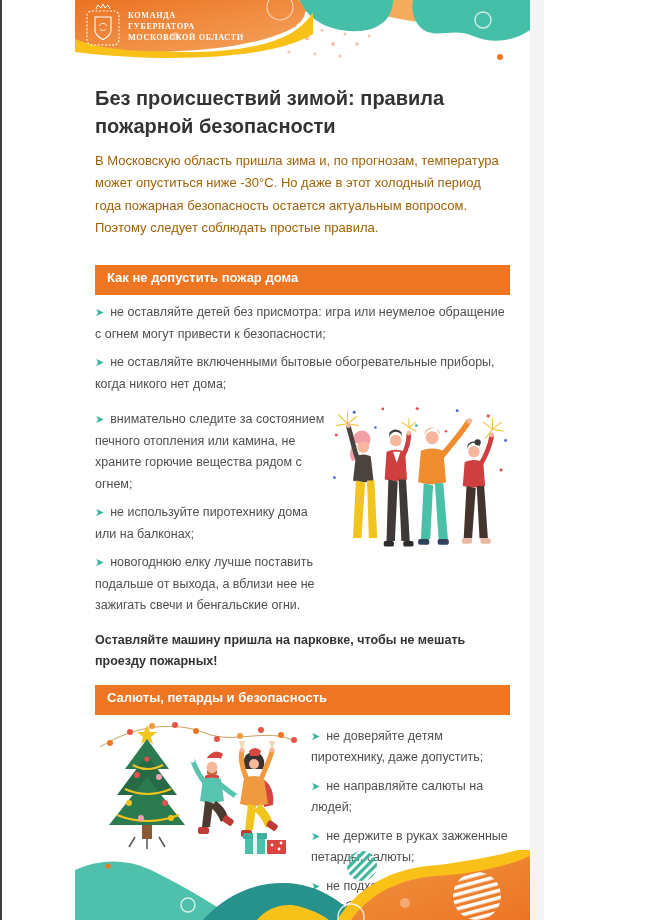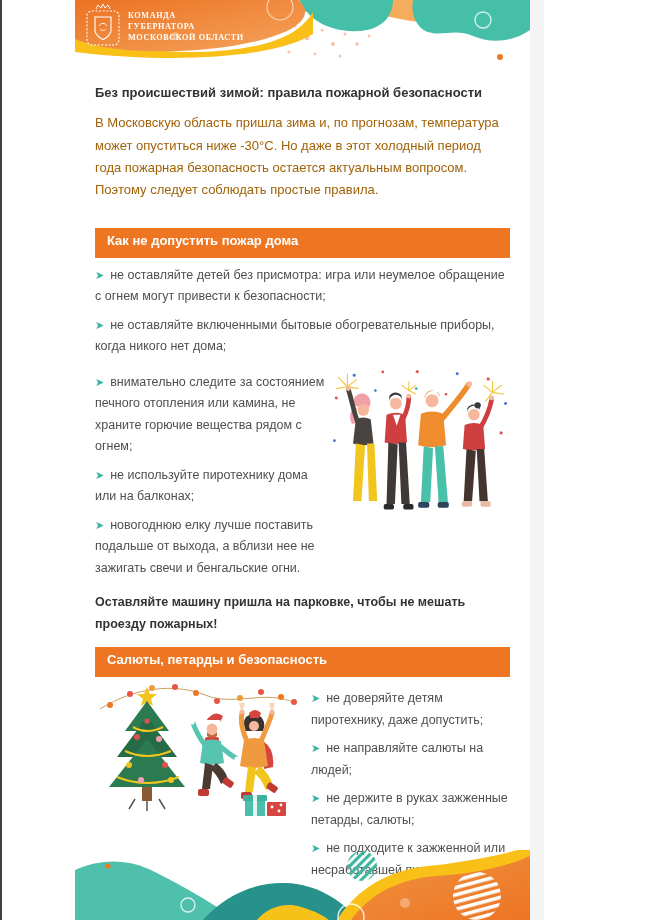--- a/index.html
+++ b/index.html
@@ -4,21 +4,21 @@
 <style>
   html,body{margin:0;padding:0;background:#fff;}
   .page{position:relative;width:544px;height:920px;overflow:hidden;background:#ffffff;
         font-family:"Liberation Sans",sans-serif;}
   .window-edge{position:absolute;left:0;top:0;width:2px;height:100%;background:#3f3f3f;}
   .bg-strip{position:absolute;left:530px;top:0;width:33px;height:100%;background:#f4f4f4;}
   .card{position:absolute;left:75px;top:0;width:455px;height:920px;background:#fff;}
   .header-art{display:block;width:455px;height:66px;}
   .footer-art{position:absolute;left:0;bottom:0;display:block;width:455px;height:70px;}
   .content{padding:18px 20px 0 20px;}
-  h1.title{margin:0 0 10px 0;font-size:13px;line-height:1.4;color:#333;font-weight:bold;}
+  h1.title{margin:0 0 10px 0;font-size:20px;line-height:1.4;color:#333;font-weight:bold;}
   p.body-text{margin:8px 0 26px 0;font-size:13px;line-height:1.72;color:#a16207;}
   .banner{background:#ee7623;color:#fff;font-weight:bold;font-size:13px;
           padding:5px 12px 10px 12px;margin:12px 0 4px 0;}
   .bullet{margin:7px 0;font-size:12.5px;line-height:1.72;color:#4f4f4f;}
   .bullet .arrow{color:#35b3a0;font-size:11px;margin-right:6px;}
   .two-col{display:flex;align-items:flex-start;}
   .col-text{flex:0 0 232px;}
   .col-text2{flex:1;margin-left:6px;}
   .illustration{flex:1;display:flex;justify-content:center;}
   .note-bold{margin:6px 0 4px 0;font-size:12.5px;line-height:1.72;color:#333;font-weight:bold;}

